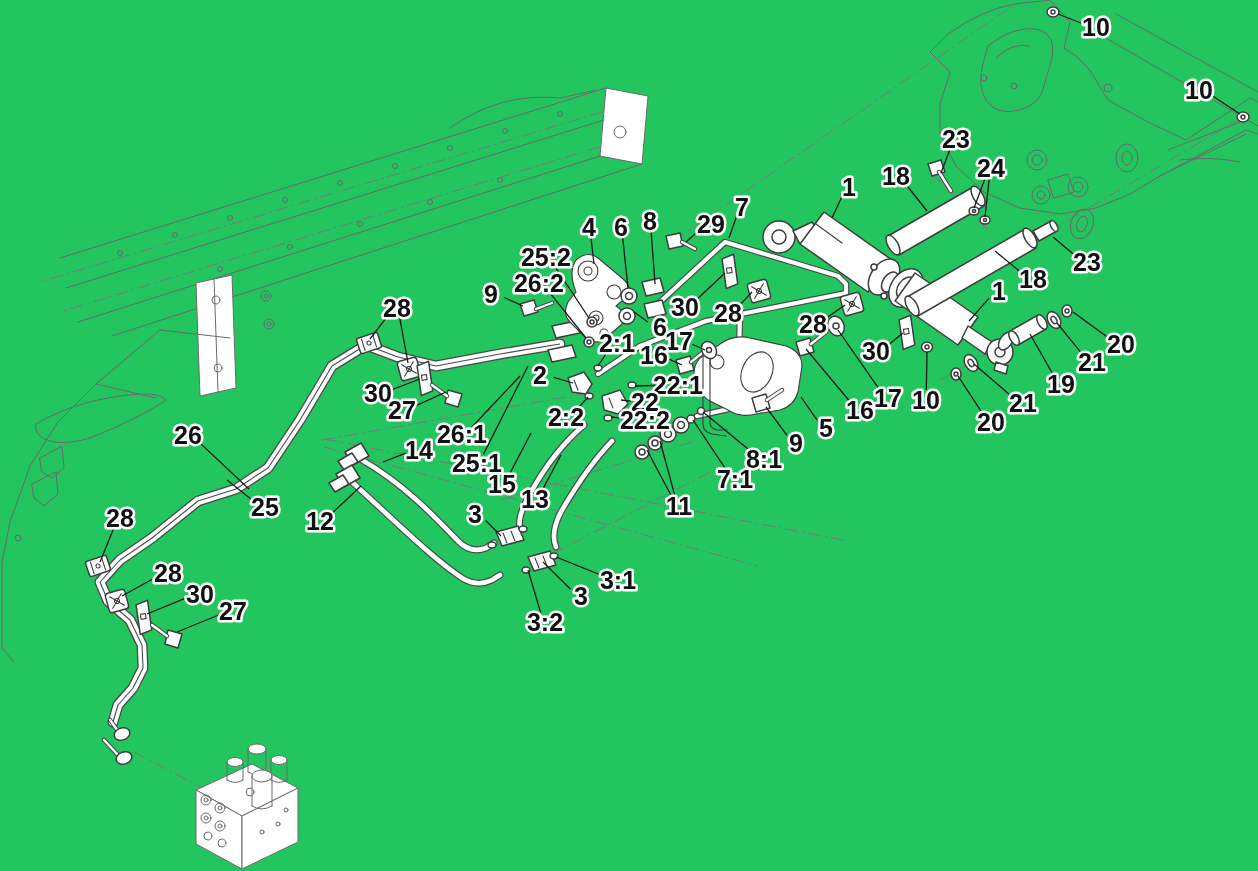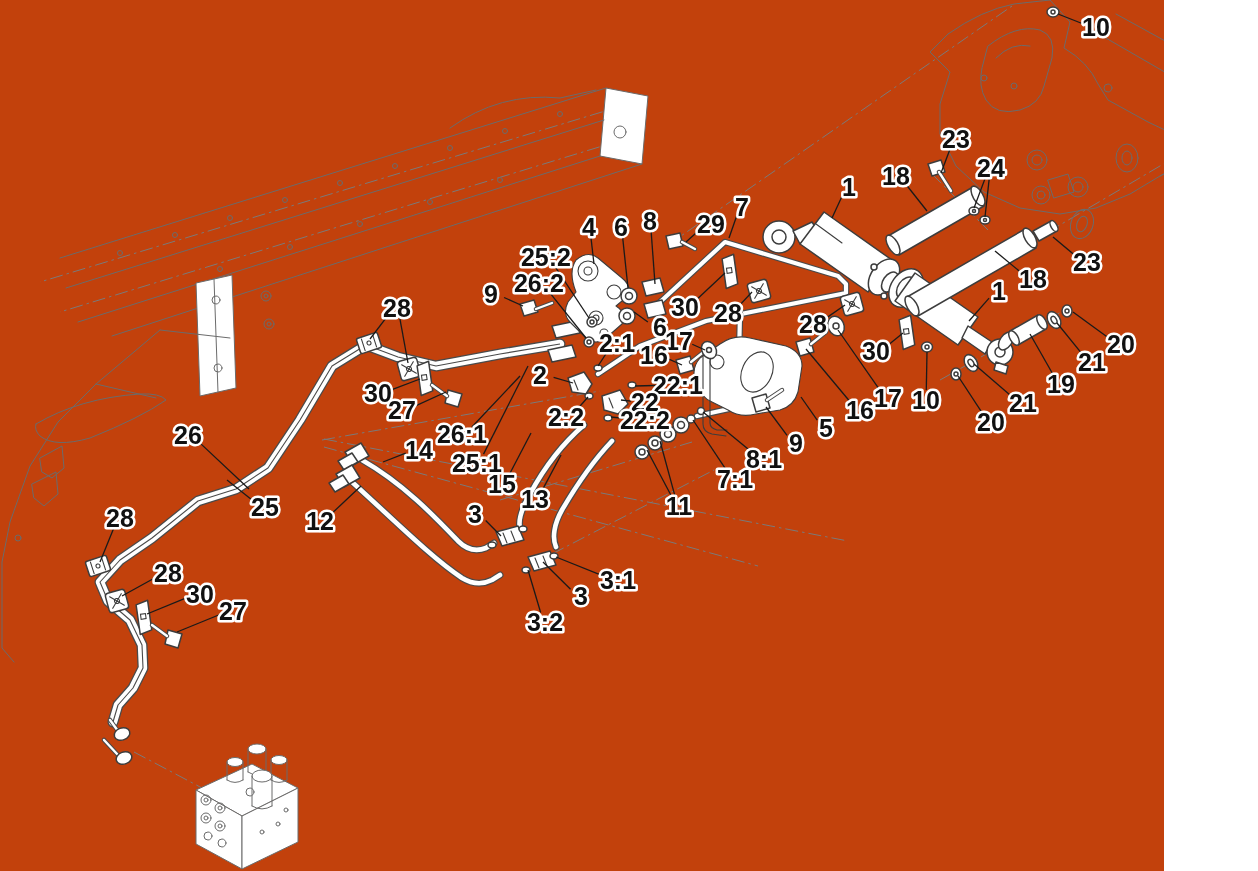--- a/index.html
+++ b/index.html
@@ -1,16 +1,16 @@
 <!DOCTYPE html>
 <html><head>
 <meta charset="utf-8">
 <style>
   html,body{margin:0;padding:0;background:#fff;}
-  #stage{position:relative;width:1164px;height:871px;background:#c2410c;overflow:hidden;font-family:"Liberation Sans",sans-serif;}
+  #stage{position:relative;width:1258px;height:871px;background:#22c55e;overflow:hidden;font-family:"Liberation Sans",sans-serif;}
   svg{display:block}
   .thin{stroke:#6b6b6b;stroke-width:1;fill:none;stroke-linejoin:round;stroke-linecap:round}
   .thinf{stroke:#6b6b6b;stroke-width:1;fill:#fff}
   .part{stroke:#3d3d3d;stroke-width:1.5;fill:#fff;stroke-linejoin:round}
   .pthin{stroke:#3d3d3d;stroke-width:1.1;fill:#fff;stroke-linejoin:round}
   .pline{stroke:#3d3d3d;stroke-width:1.1;fill:none;stroke-linecap:round}
   .dashdot{stroke:#7a7a7a;stroke-width:1;fill:none;stroke-dasharray:13 4 2.5 4}
   .tubeo{stroke:#4a4a4a;stroke-width:6.5;fill:none;stroke-linejoin:round;stroke-linecap:round}
   .tubei{stroke:#fff;stroke-width:4.2;fill:none;stroke-linejoin:round;stroke-linecap:round}
   .pairo{stroke:#4a4a4a;stroke-width:11;fill:none;stroke-linejoin:round;stroke-linecap:round}

